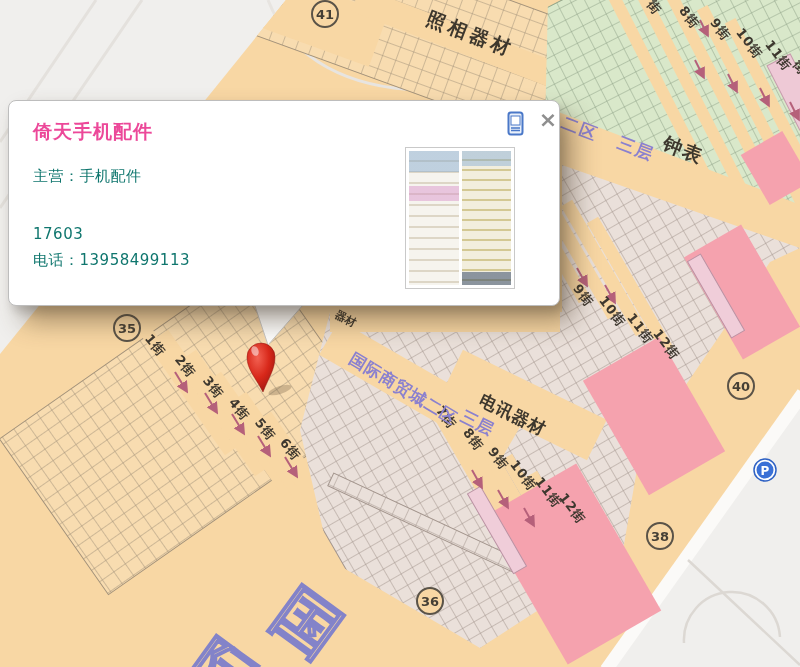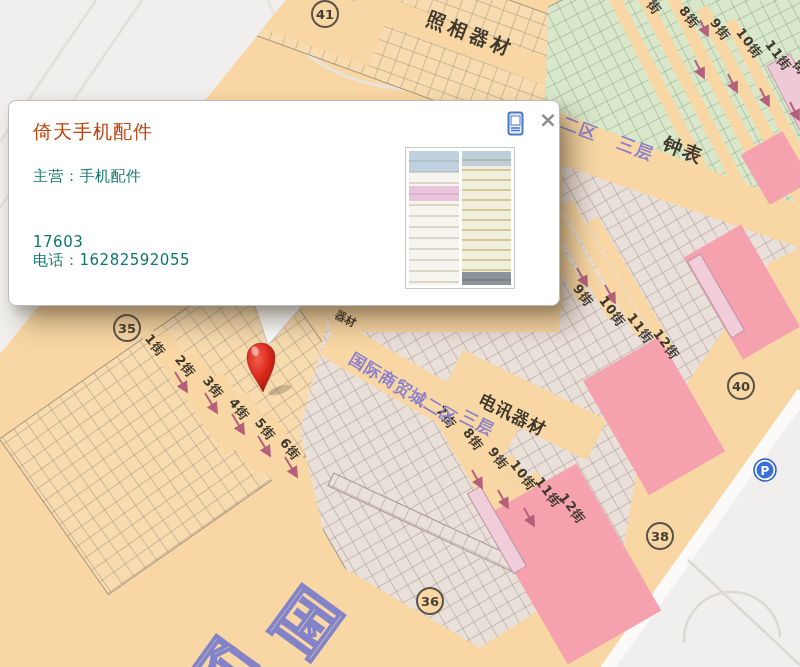--- a/index.html
+++ b/index.html
@@ -10,24 +10,24 @@
   .street-t{fill:#3e382f;font-weight:bold;font-size:13px;letter-spacing:1px;}
   .lbl-dark{fill:#3d372d;font-weight:bold;}
   .lbl-purple{fill:#8a80cf;font-weight:bold;}
   .gate-t{fill:#453f35;font-weight:bold;font-size:13px;}
   .arr{stroke:#b5607a;stroke-width:2;}
   
   #popup{position:absolute;left:8px;top:100px;width:552px;height:206px;
          background:#fff;border:1px solid #bdbdbd;border-radius:8px;
          box-shadow:14px 16px 26px rgba(70,55,35,.45),4px 6px 10px rgba(0,0,0,.15);
          box-sizing:border-box;color:#3c3c3c;}
-  #popup .title{position:absolute;left:24px;top:18px;font-size:19px;font-weight:normal;
-         color:#c2410c;letter-spacing:1px;}
+  #popup .title{position:absolute;left:24px;top:18px;font-size:19px;font-weight:bold;
+         color:#ec4899;letter-spacing:1px;}
   #popup .line{position:absolute;left:24px;font-size:15px;color:#0f766e;letter-spacing:.5px;}
-  .l1{top:66px}.l2{top:94px}.l3{top:132px}.l4{top:150px}
+  .l1{top:66px}.l2{top:94px}.l3{top:124px}.l4{top:150px}
   #popup .close{position:absolute;left:528px;top:8px;width:22px;height:22px;
          font-size:22px;font-weight:bold;color:#8f8f8f;line-height:22px;text-align:center;cursor:pointer;}
   #popup .phoneico{position:absolute;left:498px;top:10px;width:17px;height:25px;}
   .photo{position:absolute;left:396px;top:46px;width:110px;height:142px;
          background:#fff;border:1px solid #c9c9c9;padding:3px;box-sizing:border-box;
          display:flex;gap:3px;}
   .photo .col{flex:1;height:100%;}
   .photo .c1{background:
      linear-gradient(180deg, rgba(125,165,205,.45) 0 16%, rgba(125,165,205,0) 16%),
      linear-gradient(180deg, rgba(0,0,0,0) 26%, rgba(215,140,200,.45) 26% 37%, rgba(0,0,0,0) 37%),
@@ -242,21 +242,21 @@
     <ellipse cx="280" cy="390" rx="12" ry="4" fill="#6b573d" opacity="0.3" transform="rotate(-18 280 390)"></ellipse>
     <path d="M263,392 C255,377 247,369 247,357 A14,14 0 1 1 275,357 C275,369 269,377 263,392 Z" fill="url(#pinGrad)" stroke="#8e1410" stroke-width="0.5"></path>
     <ellipse cx="255" cy="351" rx="3.5" ry="5" fill="#ffffff" opacity="0.5" transform="rotate(-20 255 351)"></ellipse>
   </g>
 </svg>
 
 <div id="popup">
   <div class="title">倚天手机配件</div>
   <div class="line l1">主营：手机配件</div>
   <div class="line l3">17603</div>
-  <div class="line l4">电话：16282592055</div>
+  <div class="line l4">电话：13958499113</div>
   <svg class="phoneico" viewBox="0 0 17 25">
     <rect x="1.5" y="1.5" width="14" height="22" rx="2.5" fill="#eaf1fb" stroke="#4a78c8" stroke-width="2"></rect>
     <rect x="4" y="5" width="9" height="9" fill="#ffffff" stroke="#4a78c8" stroke-width="1"></rect>
     <path d="M4,17 h9 M4,19.5 h9" stroke="#4a78c8" stroke-width="1.4"></path>
   </svg>
   <div class="close">×</div>
   <div class="photo">
     <div class="col c1"></div>
     <div class="col c2"></div>
   </div>

